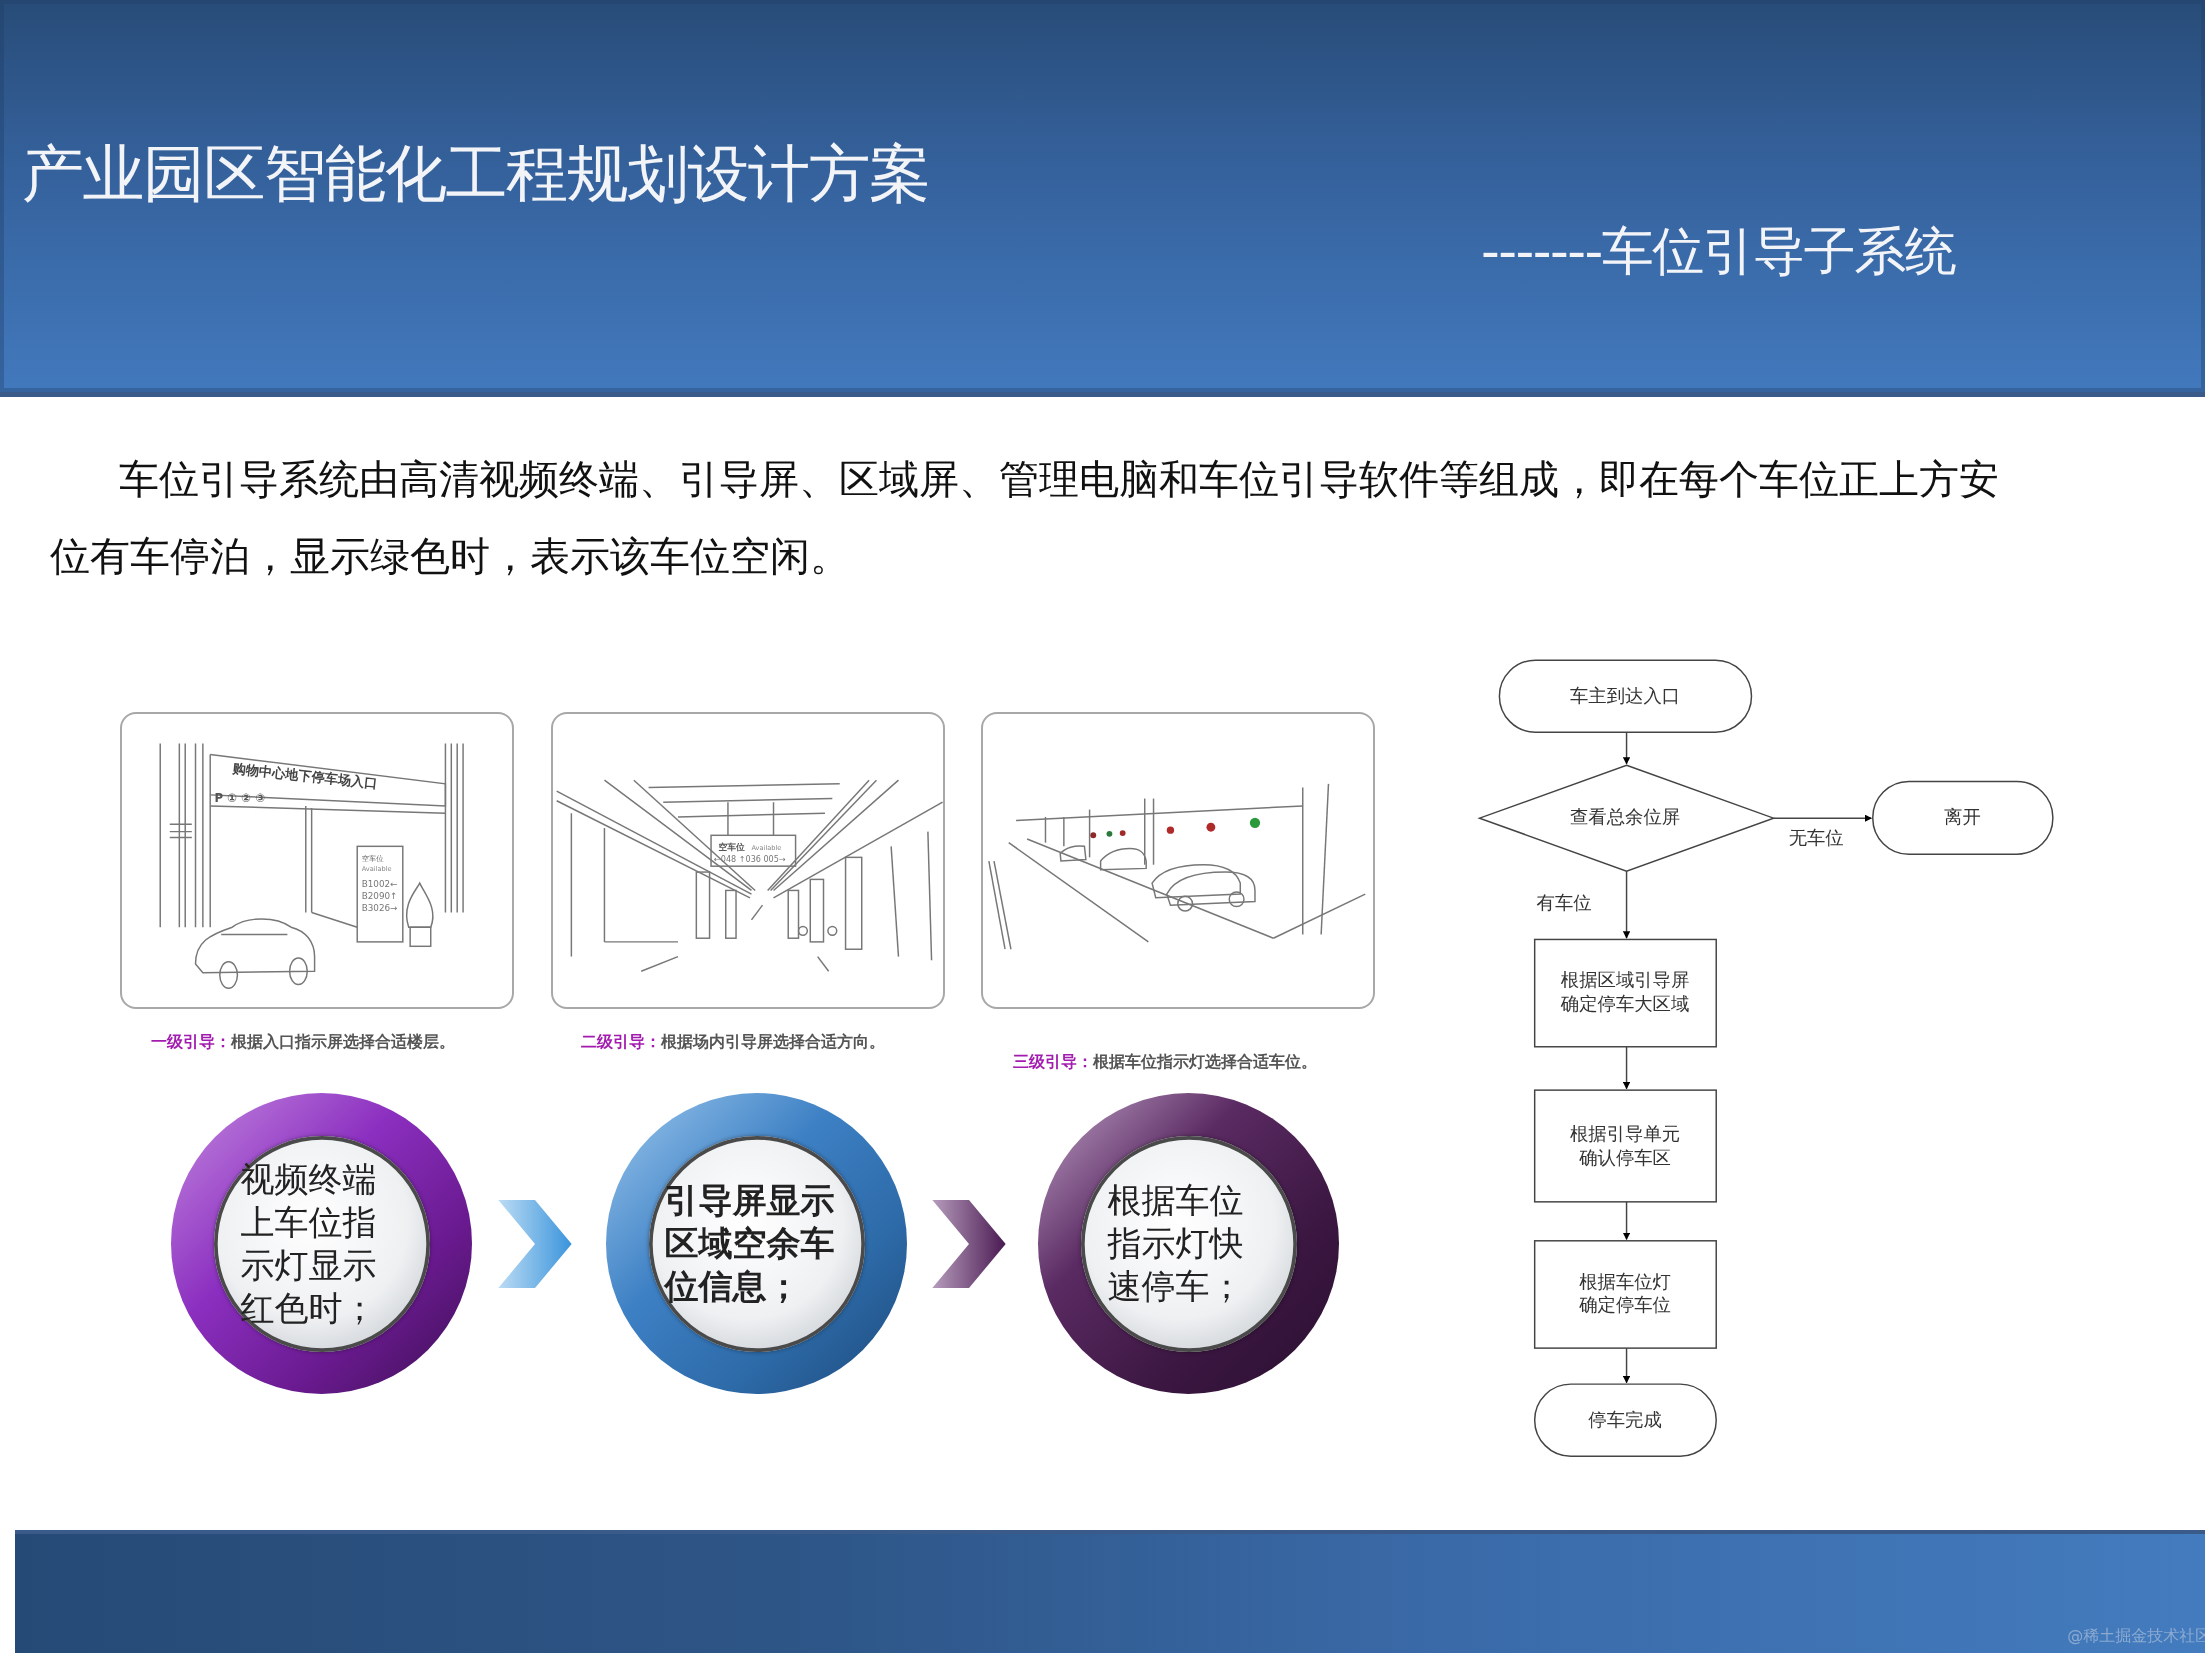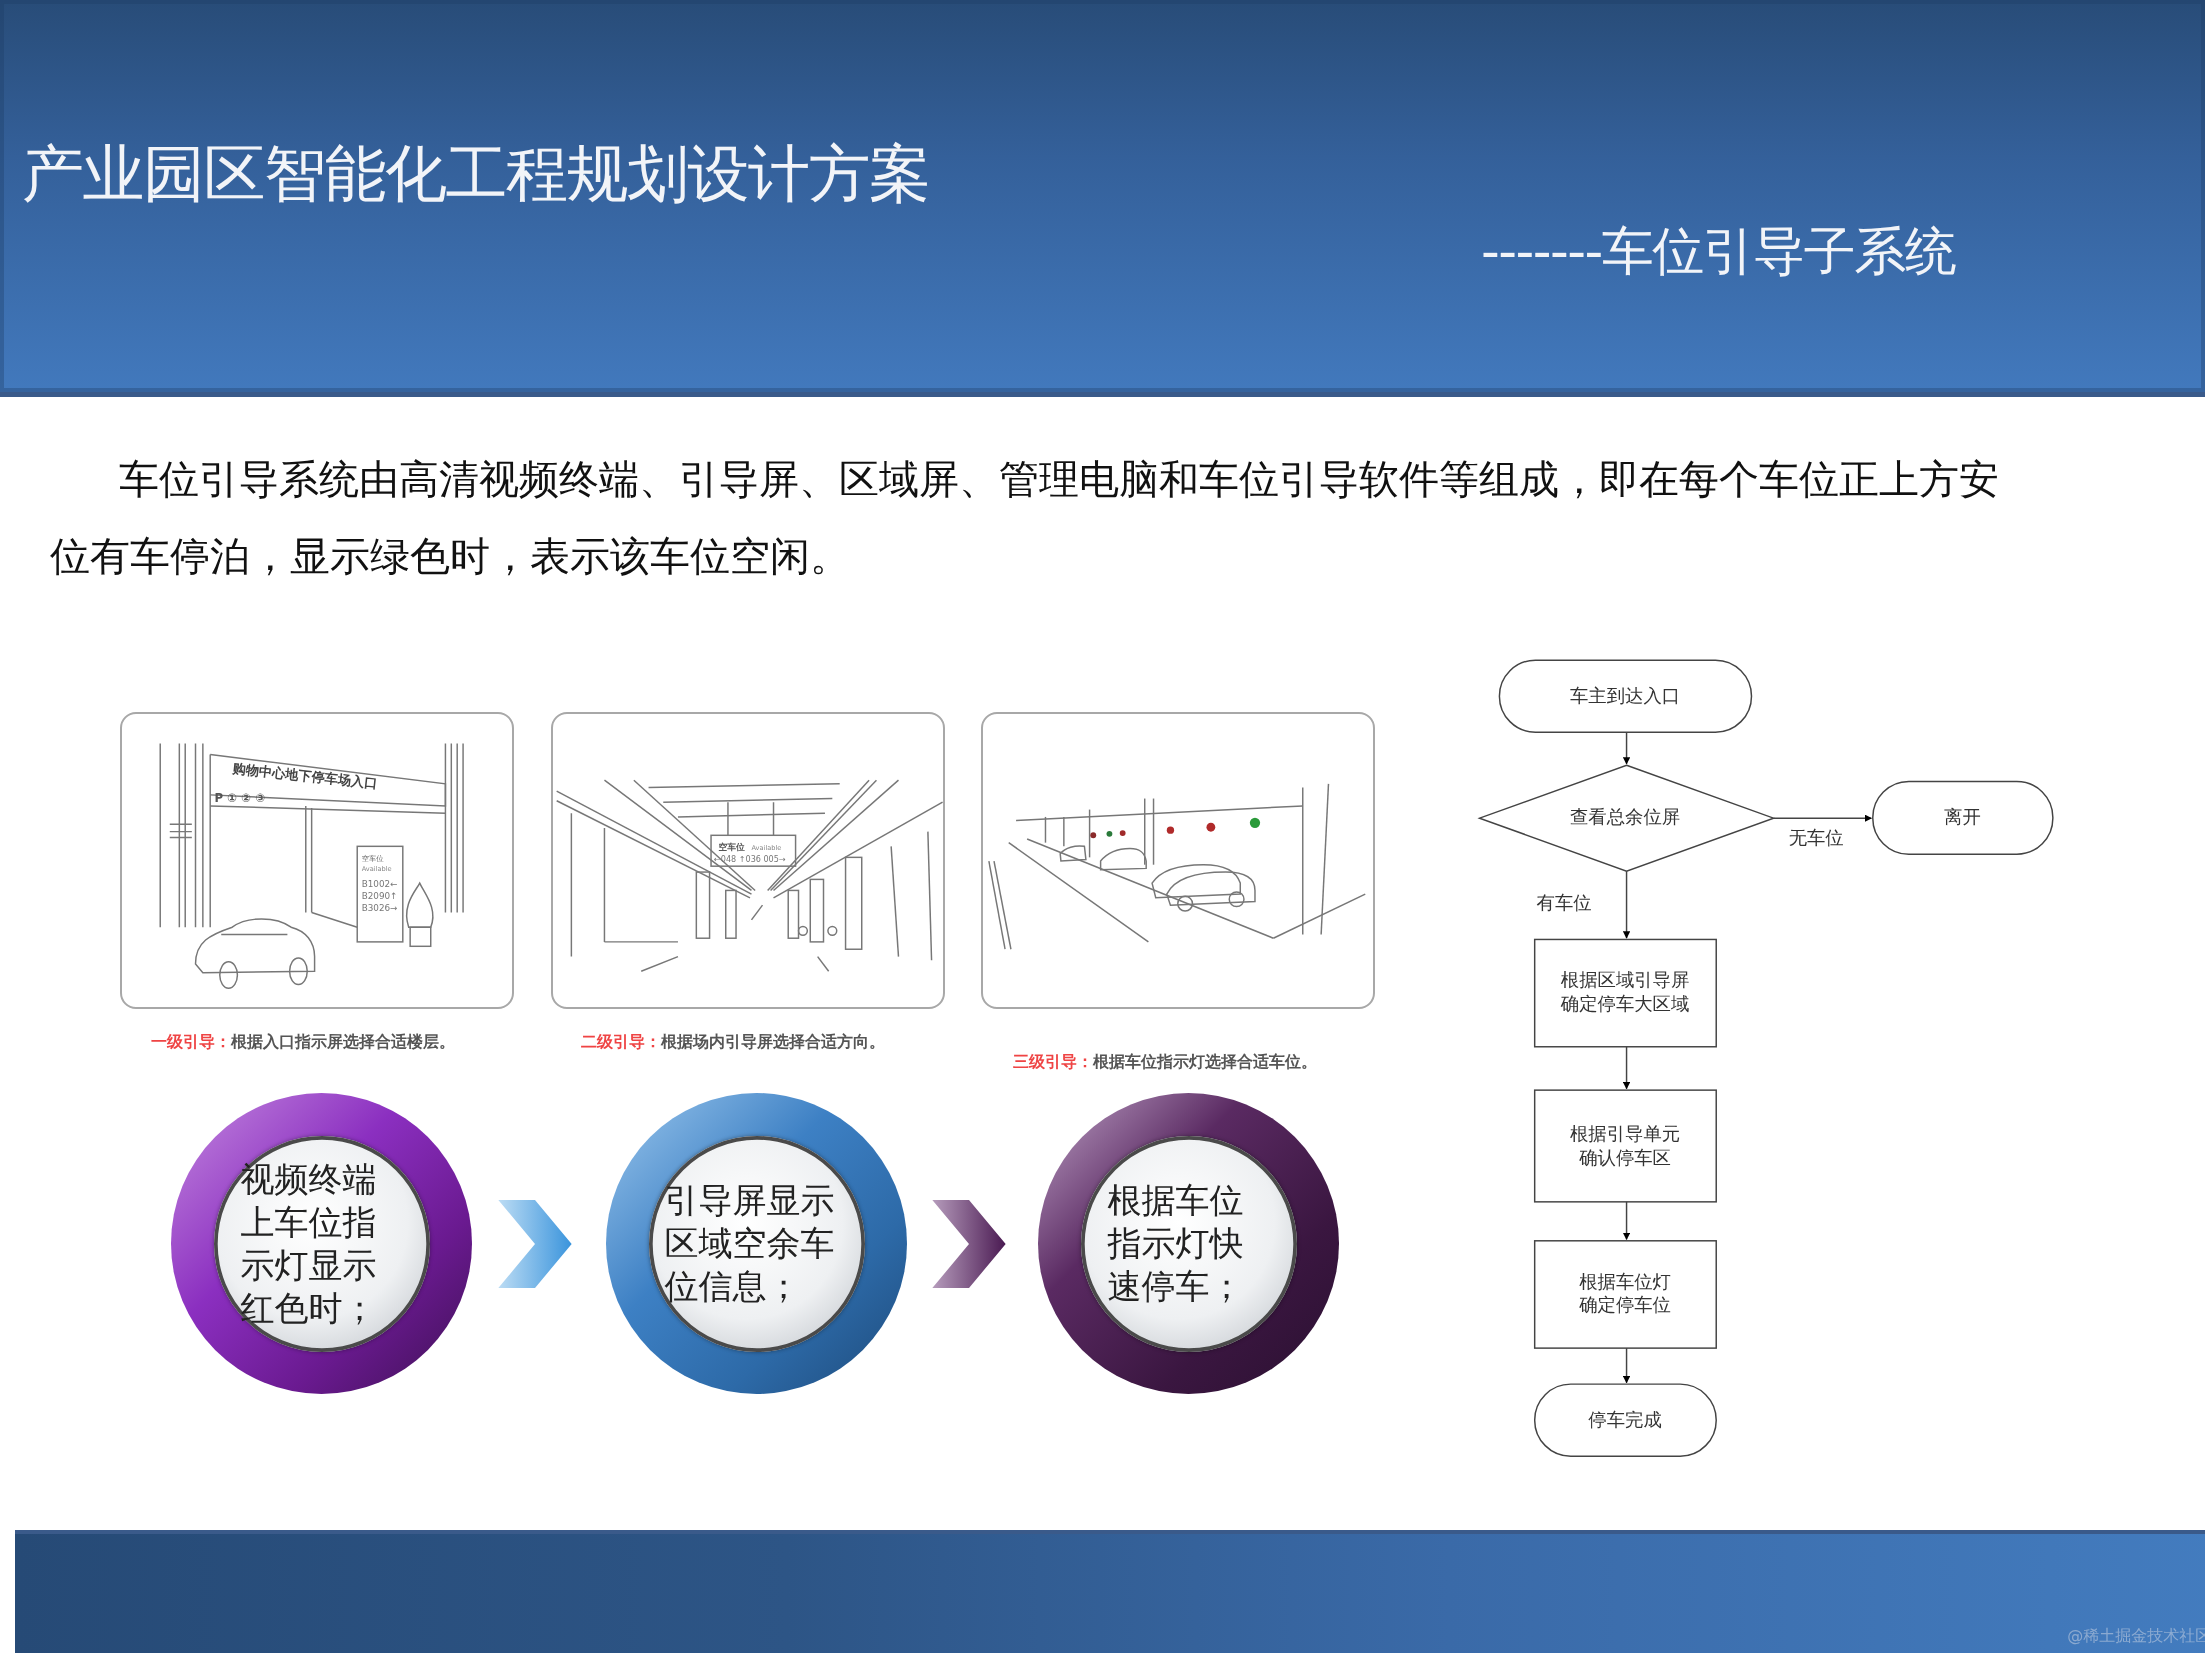--- a/index.html
+++ b/index.html
@@ -9,31 +9,31 @@
     border-bottom:5.9px solid #3a5a8a; box-sizing:border-box; }
   .header .edge { position:absolute; inset:0; border:4.4px solid rgba(30,60,100,0.35); pointer-events:none; }
   .title { position:absolute; left:22px; top:132px; color:#f2f4f8; font-size:62px; letter-spacing:-1.5px; white-space:nowrap; }
   .subtitle { position:absolute; left:1481px; top:217px; color:#f2f4f8; font-size:52px; letter-spacing:-1.5px; white-space:nowrap; }
   .para { position:absolute; left:50px; top:441px; width:2110px; color:#111; font-family:"DejaVu Serif", serif; font-size:40px; line-height:77px; }
   .para .line { display:block; white-space:nowrap; }
   .para .indent { padding-left:69px; }
   .panel { position:absolute; top:712px; width:394px; height:297px; border:2.2px solid #a8a8a8; border-radius:16px; box-sizing:border-box; background:#fff; overflow:hidden; }
   .panel svg { position:absolute; left:0; top:0; }
   .caption { position:absolute; top:1032px; font-size:16px; color:#555; white-space:nowrap; font-weight:bold; }
-  .caption .lvl { color:#ef4444;text-align:center; }
+  .caption .lvl { color:#a21caf;text-align:center; }
   .circle { position:absolute; width:301px; height:301px; border-radius:50%; box-sizing:border-box; }
   .circle .inner { position:absolute; left:43px; top:43px; width:216px; height:216px; border-radius:50%;
     background:radial-gradient(circle at 45% 40%, #ffffff 0%, #eef0f2 55%, #c9cdd2 85%, #9aa0a6 100%);
     box-shadow: inset 0 0 0 3.7px #4a4a4a, 0 0 4.4px rgba(0,0,0,0.4); }
   .circle .txt { position:absolute; left:0; top:0; width:100%; height:100%; display:flex; align-items:center; justify-content:center; }
   .circle .txt span { font-size:34px; line-height:43px; color:#222; width:162px; word-break:break-all; }
   .c1 { left:171px; top:1093px; background:linear-gradient(135deg,#c58ae0 0%,#8b2fc0 40%,#6a1a90 70%,#3d1052 100%); }
   .c2 { left:606px; top:1093px; background:linear-gradient(135deg,#9cc8ee 0%,#3d80c4 40%,#2d6aa8 70%,#1d4a7a 100%); }
   .c3 { left:1038px; top:1093px; background:linear-gradient(135deg,#c0a3c8 0%,#5a2a62 35%,#3a1640 70%,#2a1030 100%); }
-  .c2 .txt span { width:184px; }
+  .c2 .txt span { width:184px;font-weight:bold; }
   .chev { position:absolute; width:74px; height:88px; }
   .flow { position:absolute; left:0; top:0; }
   .flow text { font-family:"DejaVu Serif", serif; font-size:25px; fill:#333; }
   .footer { position:absolute; left:15px; top:1530px; width:2205px; height:123px;
     background:linear-gradient(90deg,#264a76 0%,#2d5586 35%,#3a6aa8 65%,#437cbf 100%);
     border-top:4.4px solid #3a5a8a; box-sizing:border-box; }
   .watermark { position:absolute; right:8.8px; bottom:5.9px; font-size:16px; color:rgba(200,210,225,0.55); white-space:nowrap; }
 </style>
 </head>
 <body>

